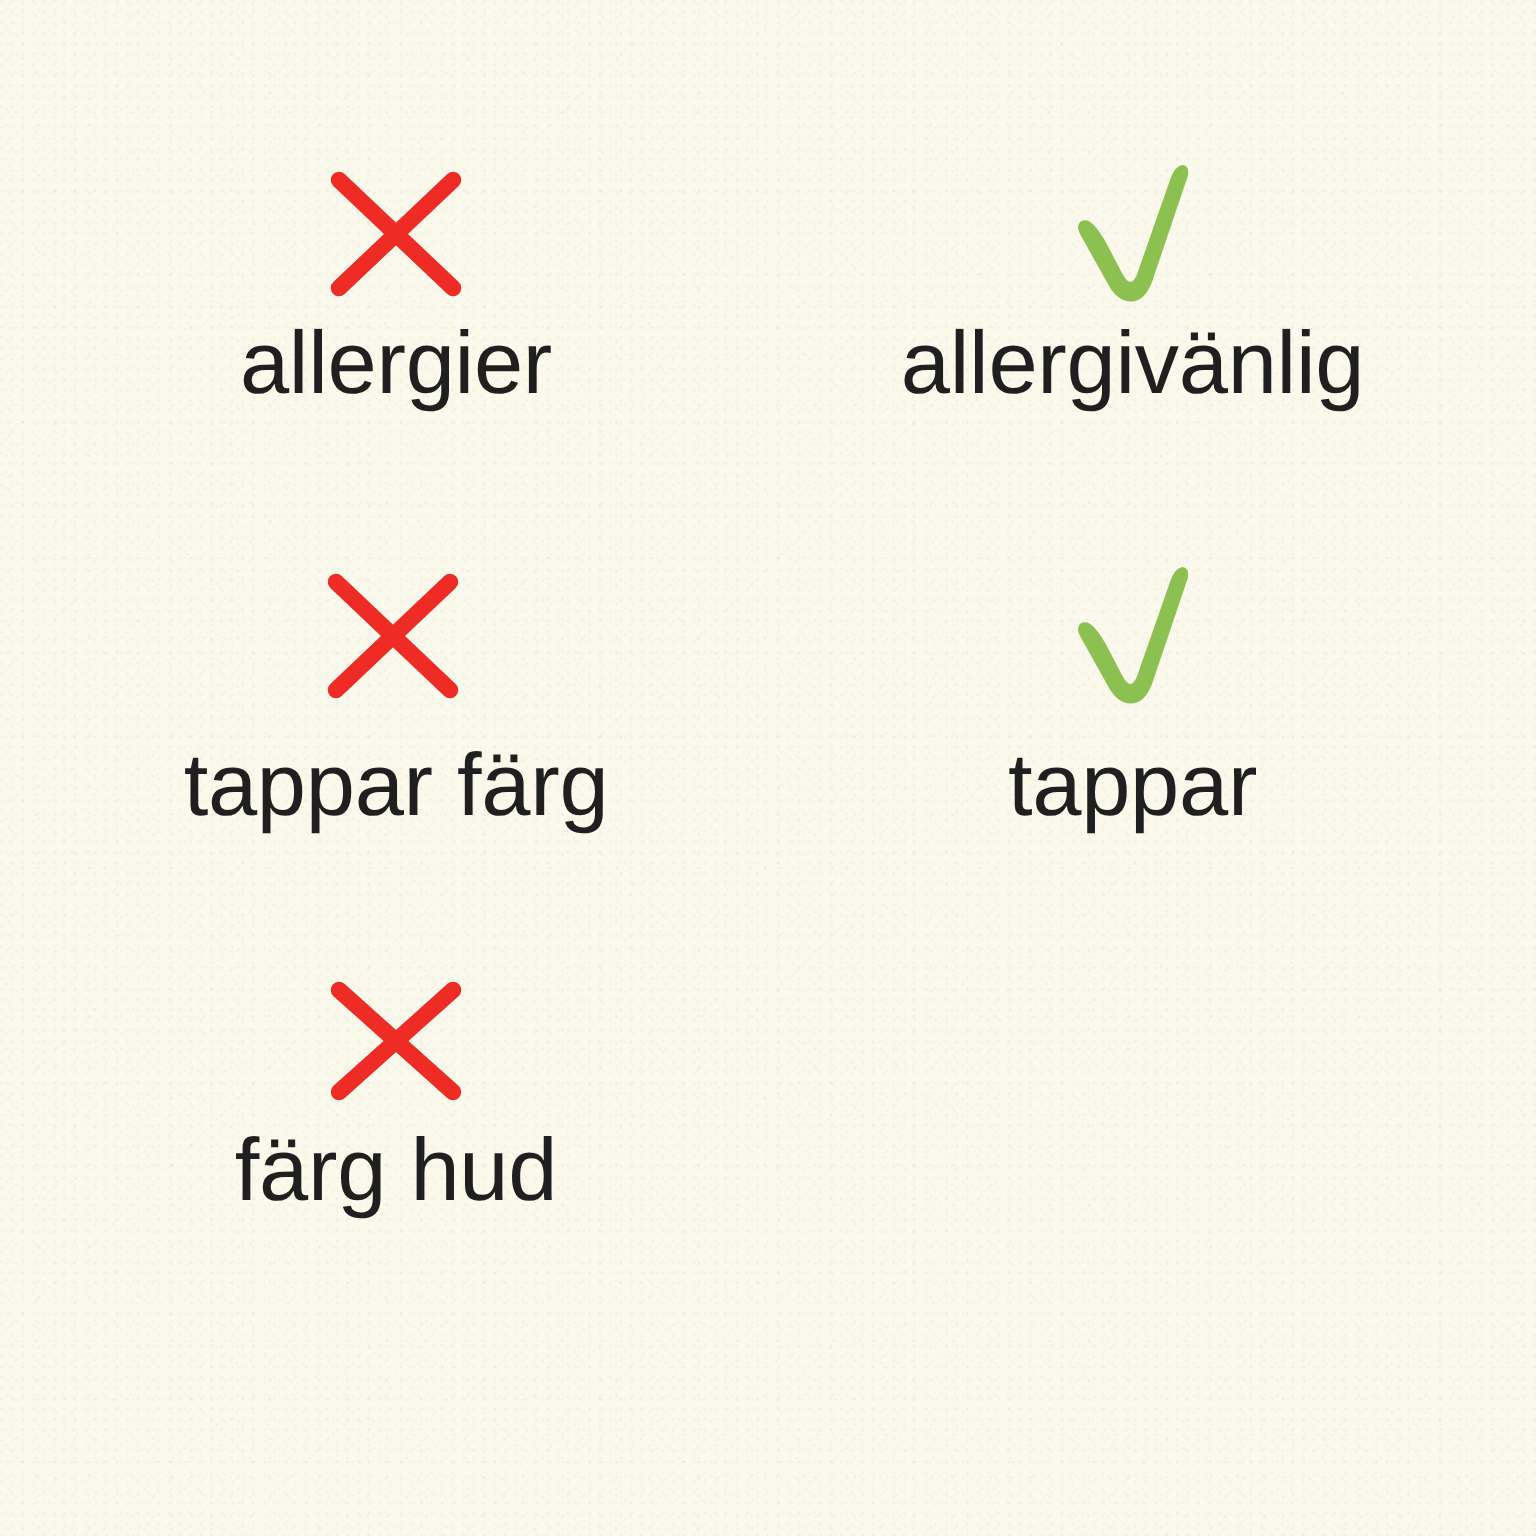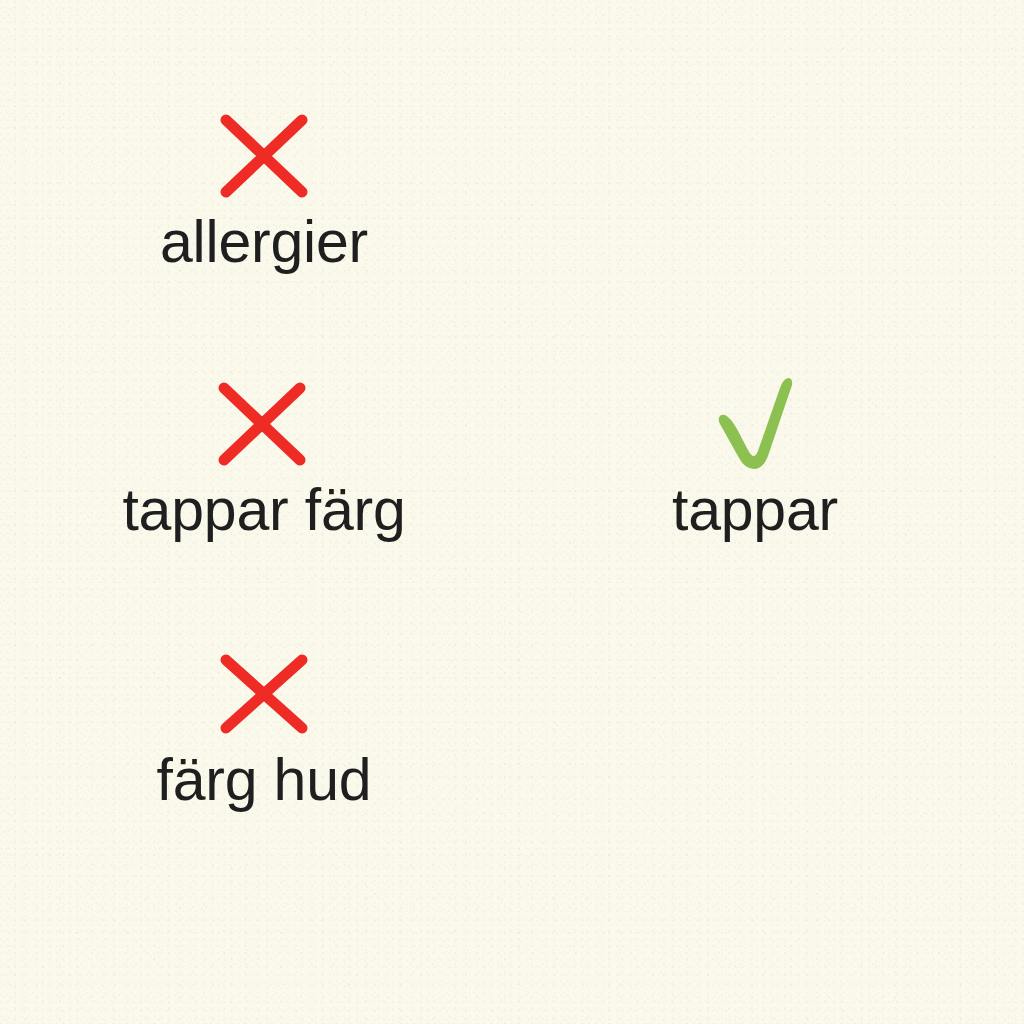--- a/index.html
+++ b/index.html
@@ -44,21 +44,21 @@
     align-items: center;
     justify-content: flex-start;
   }
 
   
   .col-neg { left: 14px;  width: 500px; }
   .col-pos { left: 505px; width: 500px; }
 
   
   .row-1 { top: 104px; }
-  .row-2 { top: 372px; }
+  .row-2 { top: 372px; gap: 13px; }
   .row-3 { top: 642px; }
 
   .icon {
     display: block;
     width: 122px;
     height: 104px;
   }
   .icon svg { display: block; width: 100%; height: 100%; overflow: visible; }
 
   .label {
@@ -84,20 +84,28 @@
         <svg viewBox="0 0 122 104" xmlns="http://www.w3.org/2000/svg" aria-hidden="true">
           <g stroke="#EE2B24" stroke-width="11" stroke-linecap="round" fill="none">
             <line x1="23" y1="16" x2="99" y2="88"></line>
             <line x1="99" y1="16" x2="23" y2="88"></line>
           </g>
         </svg>
       </span>
       <span class="label">allergier</span>
     </div>
 
+    <div class="cell col-pos row-1">
+      <span class="icon">
+        <svg viewBox="0 0 122 104" xmlns="http://www.w3.org/2000/svg" aria-hidden="true">
+          <path d="M25 46 Q26 42 31 43 Q36 45 43 57 L54 78 Q57 84 60 84 Q63 83 65 76 L86 16 Q89 7 94 6 Q99 6 98 13 L74 84 Q69 97 60 97 Q51 97 45 86 L26 52 Q24 48 25 46 Z" fill="#8CC152"></path>
+        </svg>
+      </span>
+      <span class="label">allergivänlig</span>
+    </div>
 
     <div class="cell col-neg row-2">
       <span class="icon">
         <svg viewBox="0 0 122 104" xmlns="http://www.w3.org/2000/svg" aria-hidden="true">
           <g stroke="#EE2B24" stroke-width="11" stroke-linecap="round" fill="none">
             <line x1="21" y1="16" x2="97" y2="88"></line>
             <line x1="97" y1="16" x2="21" y2="88"></line>
           </g>
         </svg>
       </span>

